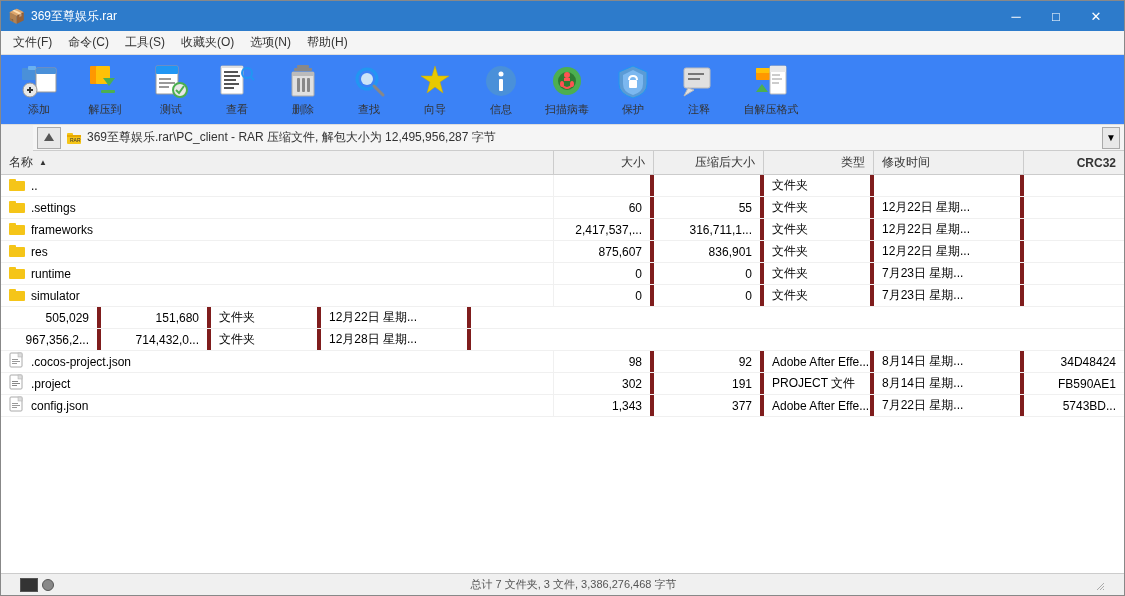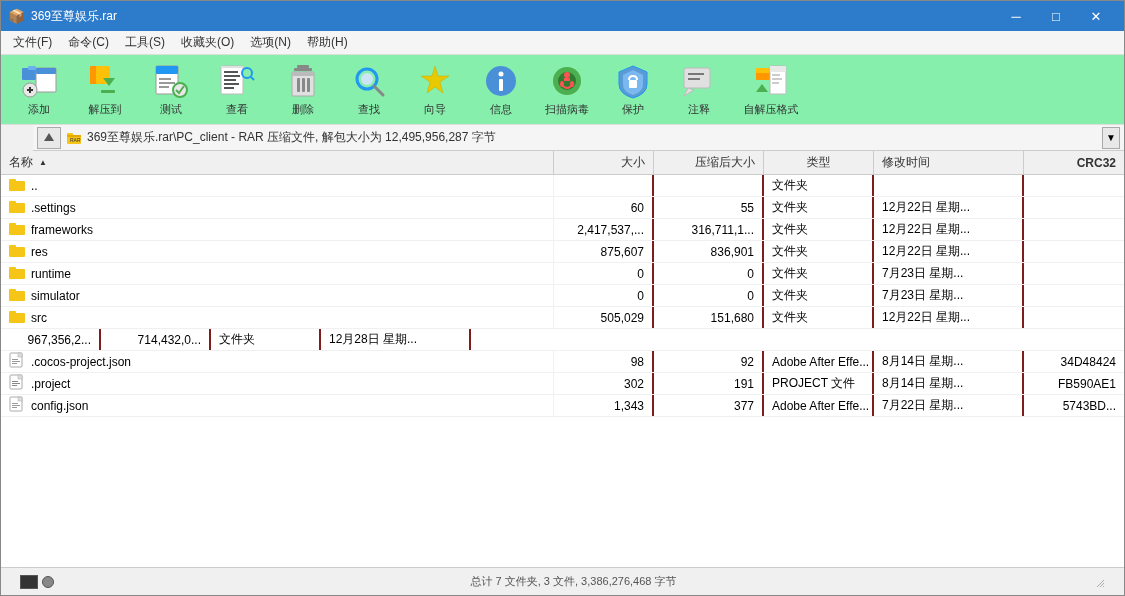--- a/index.html
+++ b/index.html
@@ -69,21 +69,21 @@
       cursor: pointer;
       font-size: 12px;
       color: #333;
       height: 24px;
       display: flex;
       align-items: center;
     }
 
     
     #toolbar {
-      background: #86efac;
+      background: #3b82f6;
       height: 70px;
       display: flex;
       align-items: center;
       padding: 4px 6px;
       border-bottom: 1px solid #ddd;
       gap: 2px;
     }
     .tool-btn {
       display: flex;
       flex-direction: column;
@@ -191,21 +191,21 @@
       padding: 0 8px;
       border-right: 1px solid #ccc;
       height: 100%;
       display: flex;
       align-items: center;
       justify-content: flex-end;
       cursor: pointer;
     }
     .col-size-h { width: 100px; }
     .col-csize-h { width: 110px; }
-    .col-type-h { width: 110px; justify-content: center; }
+    .col-type-h { width: 110px; justify-content: flex-end; }
     .col-date-h { width: 150px; justify-content: flex-start; }
     .col-crc-h { width: 100px; border-right: none; font-weight: bold; }
 
     
     #file-list {
       flex: 1;
       overflow-y: auto;
     }
     .file-row {
       display: flex;
@@ -222,36 +222,36 @@
       display: flex;
       align-items: center;
       gap: 6px;
       overflow: hidden;
       white-space: nowrap;
       border-right: 1px solid #f0f0f0;
       height: 100%;
     }
     .col-c {
       padding: 0 8px;
-      border-right: 2px solid #7f1d1d;
+      border-right: 4px solid #7f1d1d;
       height: 100%;
       display: flex;
       align-items: center;
       justify-content: flex-end;
       white-space: nowrap;
     }
     .col-size-c { width: 100px; }
     .col-csize-c { width: 110px; }
     .col-type-c { width: 110px; justify-content: flex-start; }
     .col-date-c { width: 150px; justify-content: flex-start; }
     .col-crc-c { width: 100px; border-right: none; }
 
     
     #status-bar {
-      height: 28px;
+      height: 22px;
       background: #f0f0f0;
       border-top: 1px solid #ccc;
       display: flex;
       align-items: center;
       justify-content: space-between;
       padding: 0 19px;
       font-size: 11px;
       color: #555;
     }
     #status-left {
@@ -589,27 +589,20 @@
         </svg></span>
             <span>simulator</span>
           </div>
           <div class="col-c col-size-c">0</div>
           <div class="col-c col-csize-c">0</div>
           <div class="col-c col-type-c">文件夹</div>
           <div class="col-c col-date-c">7月23日 星期...</div>
           <div class="col-c col-crc-c"></div>
         </div>
         <div class="file-row">
-          <div class="col-name-c">
-            <span><svg width="16" height="16" viewBox="0 0 16 16">
-          <rect x="0" y="5" width="16" height="10" fill="#f5c518" rx="1"></rect>
-          <rect x="0" y="3" width="7" height="3" fill="#f5c518" rx="1"></rect>
-        </svg></span>
-            <span>src</span>
-          </div>
           <div class="col-c col-size-c">505,029</div>
           <div class="col-c col-csize-c">151,680</div>
           <div class="col-c col-type-c">文件夹</div>
           <div class="col-c col-date-c">12月22日 星期...</div>
           <div class="col-c col-crc-c"></div>
         </div>
         <div class="file-row">
           <div class="col-c col-size-c">967,356,2...</div>
           <div class="col-c col-csize-c">714,432,0...</div>
           <div class="col-c col-type-c">文件夹</div>

